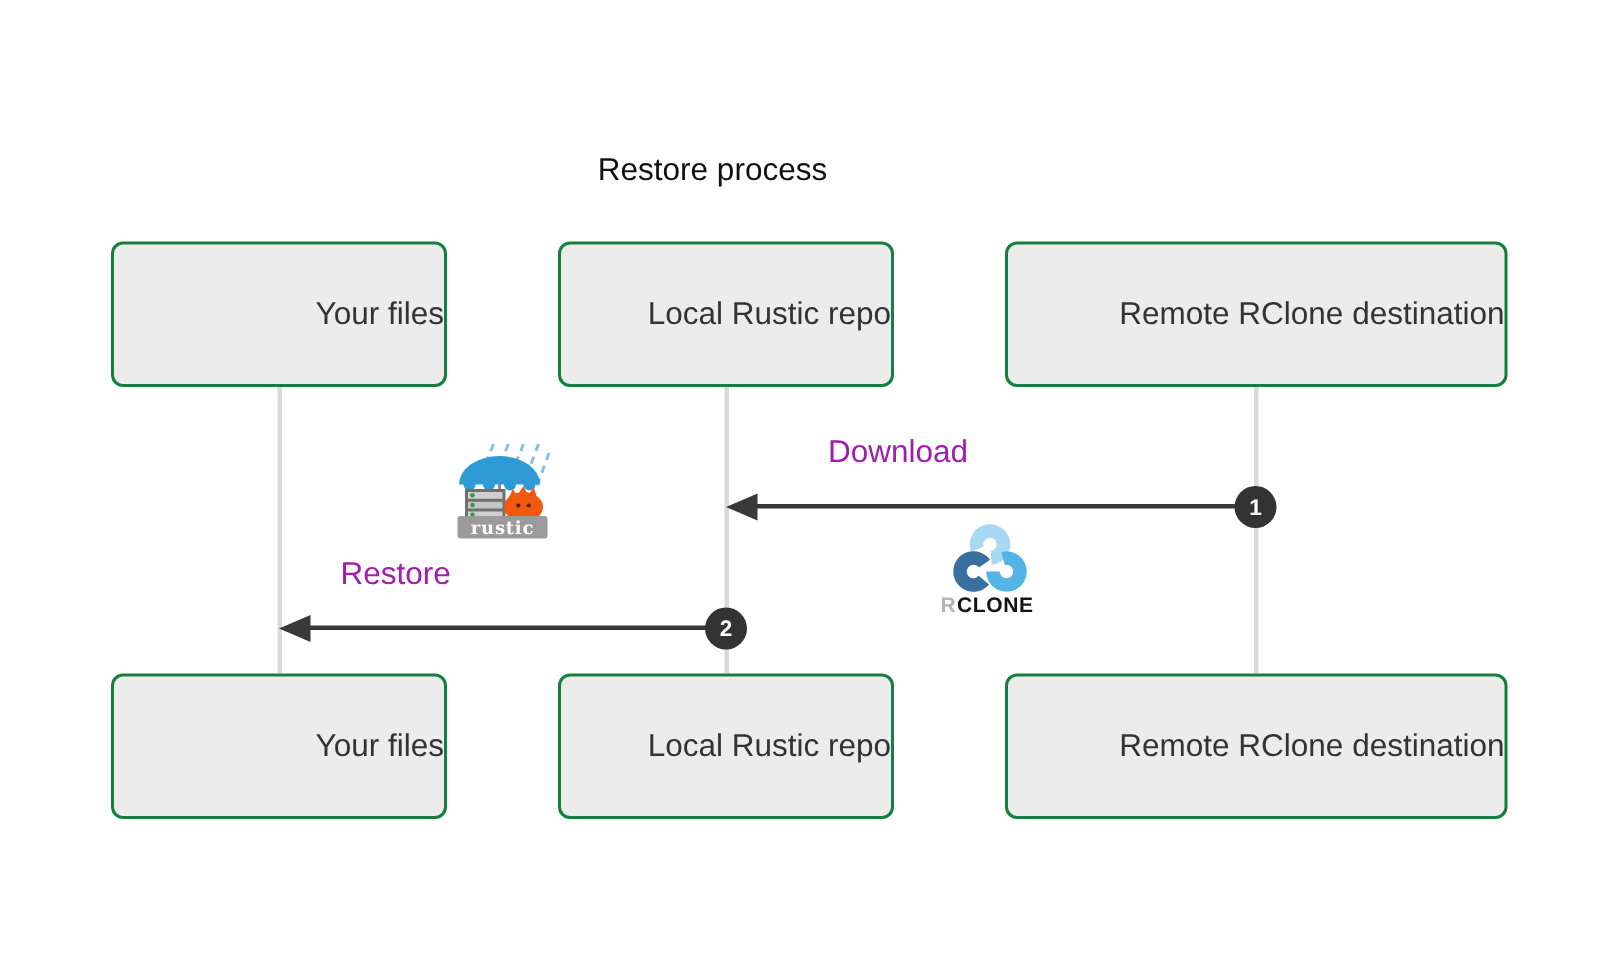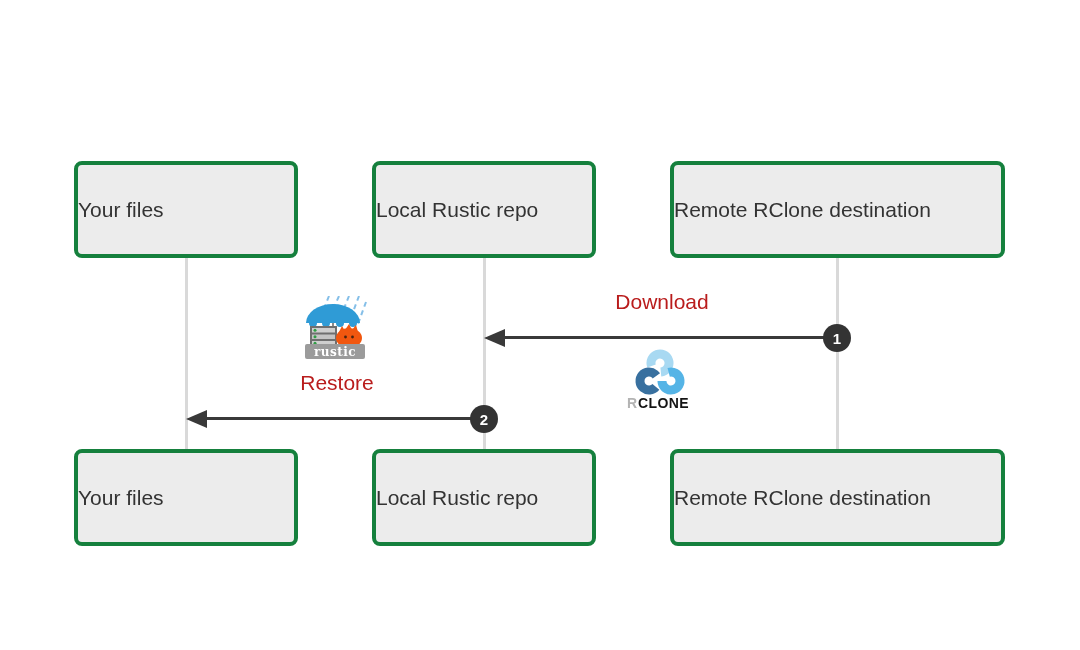--- a/index.html
+++ b/index.html
@@ -6,30 +6,30 @@
   #canvas{
     position:relative;width:1080px;height:650px;background:#ffffff;overflow:hidden;
     font-family:"Liberation Sans","DejaVu Sans",sans-serif;
   }
   .title{
     position:absolute;left:325px;top:102px;width:300px;text-align:center;
     font-size:21px;color:#111111;
   }
   .actor{
     position:absolute;height:97px;box-sizing:border-box;
-    background:#ececec;border:4px solid #15803d;border-radius:8px;
-    display:flex;align-items:center;justify-content:flex-start;
+    background:#ececec;border:2px solid #15803d;border-radius:8px;
+    display:flex;align-items:center;justify-content:flex-end;
     font-size:21px;color:#333333;
   }
   .lifeline{
     position:absolute;width:3px;top:258px;height:191px;background:#d9d9d9;
   }
   .msg-label{
-    position:absolute;width:220px;text-align:center;
-    font-size:21px;color:#b91c1c;
+    position:absolute;width:220px;
+    font-size:21px;color:#a21caf;
   }
   .msg-line{
     position:absolute;height:3px;background:#393939;
   }
   .msg-arrowhead{
     position:absolute;width:0;height:0;
     border-top:9px solid transparent;border-bottom:9px solid transparent;
     border-right:21px solid #393939;
   }
   .msg-number{
@@ -44,20 +44,21 @@
     font-size:12px;fill:#ffffff;letter-spacing:0.5px;
   }
   .rclone-text-r{font-weight:bold;font-size:14px;fill:#b3b3b3;}
   .rclone-text-clone{font-weight:bold;font-size:14px;fill:#141414;letter-spacing:0.4px;}
 </style>
 </head>
 <body>
 
 <div id="canvas">
 
+  <div class="title">Restore process</div>
 
   <div class="actor" style="left:74px;top:161px;width:224px;">
     <span>Your files</span>
   </div>
   <div class="actor" style="left:372px;top:161px;width:224px;">
     <span>Local Rustic repo</span>
   </div>
   <div class="actor" style="left:670px;top:161px;width:335px;">
     <span>Remote RClone destination</span>
   </div>

